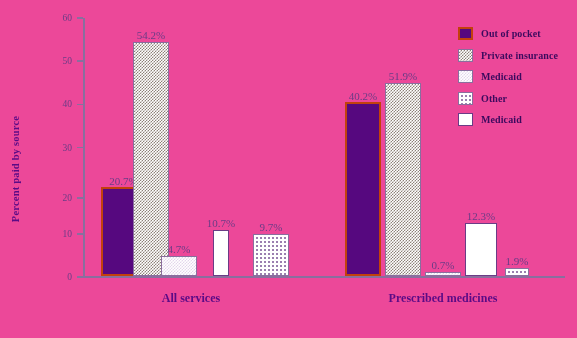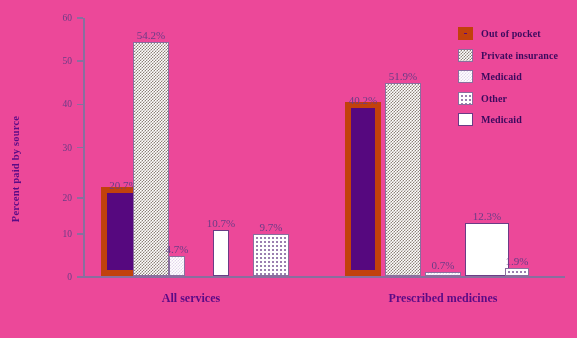--- a/index.html
+++ b/index.html
@@ -91,21 +91,21 @@
     transform: translateX(-50%);
     margin-bottom: 2px;
     font-size: 11px;
     color: #6A3C86;
     white-space: nowrap;
   }
 
   
   .fill-solid-purple {
     background: #56087F;
-    border: 6px solid #c2410c;
+    border: 2px solid #c2410c;
   }
   .fill-dense-check {
     border: 1px solid #8A6E9E;
     background-color: #ffffff;
     background-image:
       linear-gradient(45deg, #8d8279 25%, transparent 25%, transparent 75%, #8d8279 75%),
       linear-gradient(45deg, #8d8279 25%, transparent 25%, transparent 75%, #8d8279 75%);
     background-size: 3px 3px;
     background-position: 0 0, 1.5px 1.5px;
   }
@@ -203,39 +203,39 @@
           <span class="y-tick-label">0</span>
         </div>
       </div>
     <div id="bars-layer">
         <div class="bar fill-solid-purple" style="left: 18px; width: 45px; height: 89.355px;">
           <span class="bar-label">20.7%</span>
         </div>
         <div class="bar fill-dense-check" style="left: 50px; width: 36px; height: 233.963px;">
           <span class="bar-label">54.2%</span>
         </div>
-        <div class="bar fill-light-check" style="left: 86px; width: 16px; height: 20.2883px;">
+        <div class="bar fill-light-check" style="left: 78px; width: 36px; height: 20.2883px;">
           <span class="bar-label">4.7%</span>
         </div>
         <div class="bar fill-white" style="left: 130px; width: 16px; height: 46.1883px;">
           <span class="bar-label">10.7%</span>
         </div>
         <div class="bar fill-dots" style="left: 170px; width: 36px; height: 41.8717px;">
           <span class="bar-label">9.7%</span>
         </div>
         <div class="bar fill-solid-purple" style="left: 262px; width: 36px; height: 173.53px;">
           <span class="bar-label">40.2%</span>
         </div>
         <div class="bar fill-dense-check" style="left: 302px; width: 36px; height: 193.387px;">
           <span class="bar-label">51.9%</span>
         </div>
         <div class="bar fill-light-check" style="left: 342px; width: 36px; height: 4px;">
           <span class="bar-label">0.7%</span>
         </div>
-        <div class="bar fill-white" style="left: 382px; width: 44px; height: 53.095px;">
+        <div class="bar fill-white" style="left: 382px; width: 32px; height: 53.095px;">
           <span class="bar-label">12.3%</span>
         </div>
         <div class="bar fill-dots" style="left: 422px; width: 24px; height: 8.20167px;">
           <span class="bar-label">1.9%</span>
         </div>
       </div>
   </div>
 
   <div id="group-labels">
       <div class="group-label" style="left: 191px;">All services</div>

